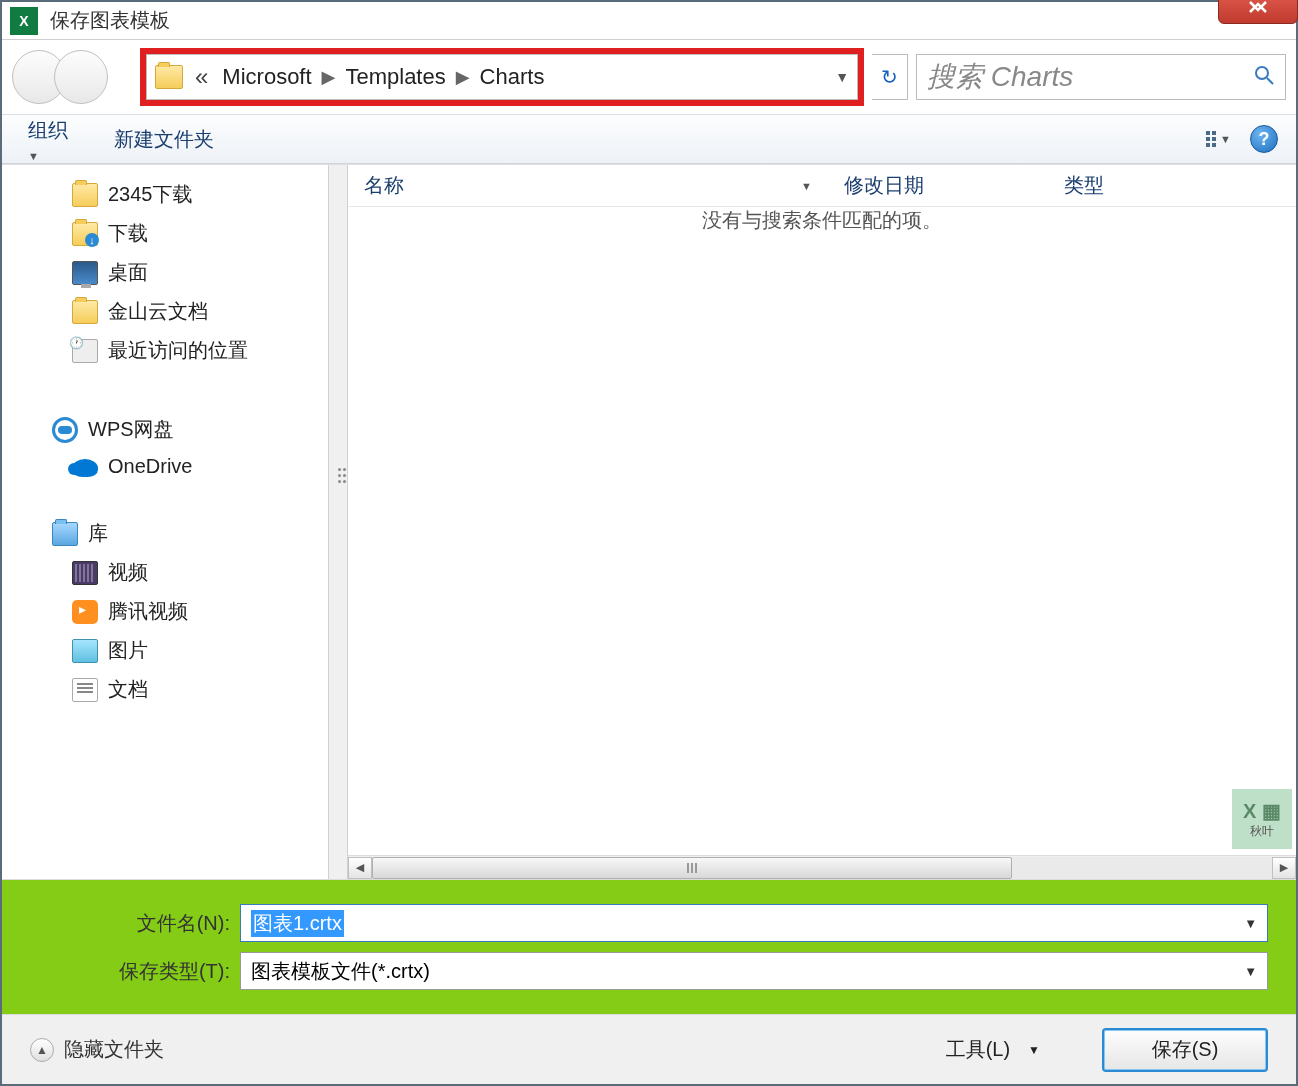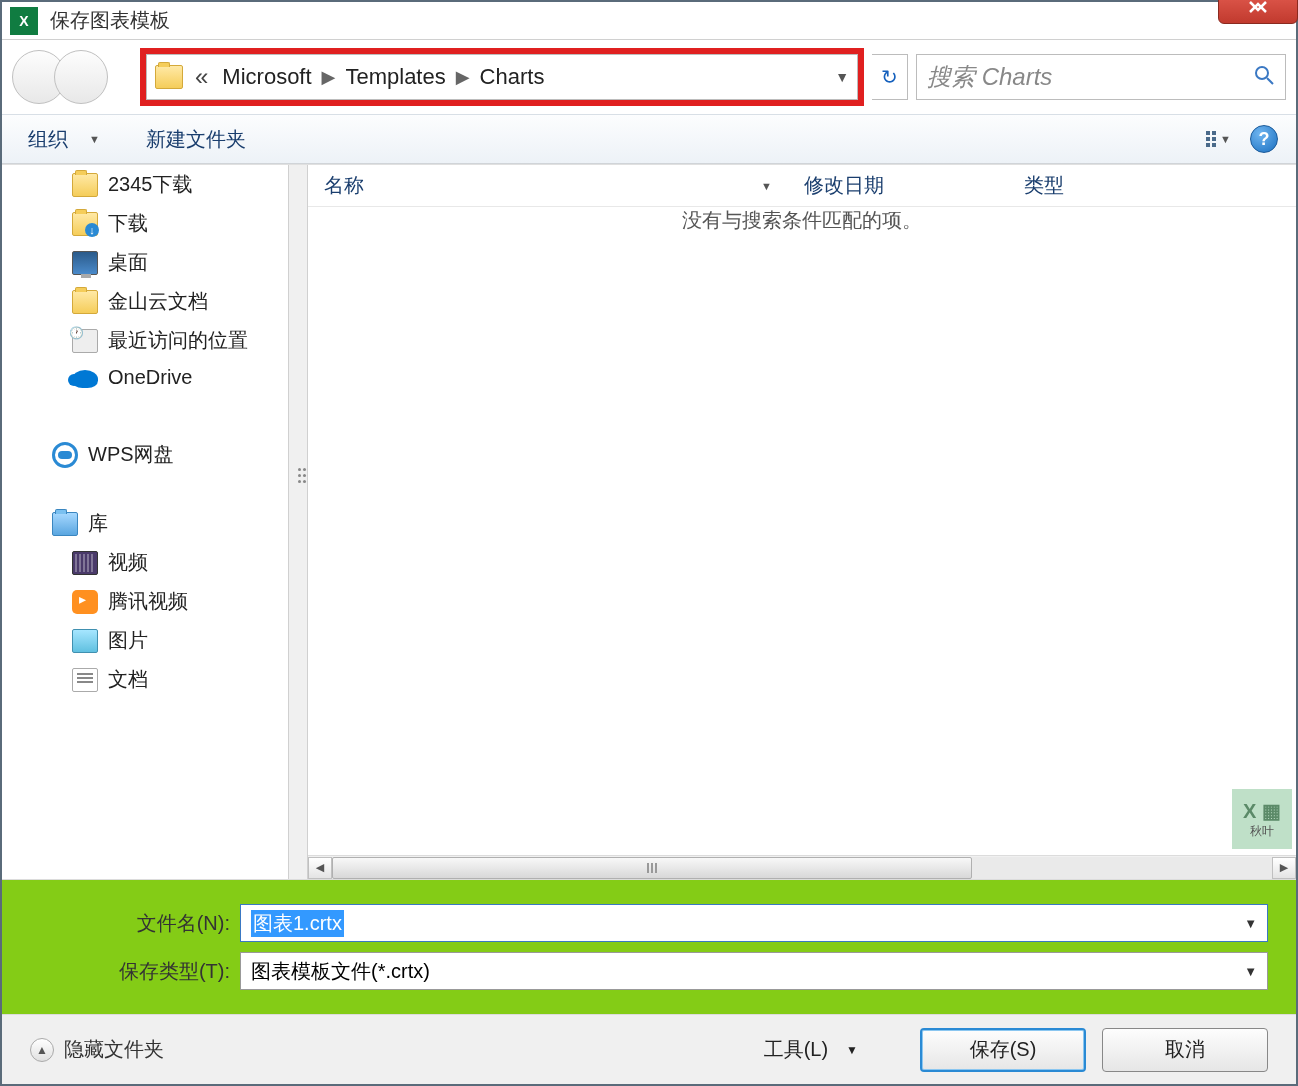--- a/index.html
+++ b/index.html
@@ -26,36 +26,36 @@
 .addr-inner { flex: 1; height: 100%; border: 1px solid #bcbcbc; display: flex; align-items: center; position: relative; }
 .folder-mini { width: 28px; height: 24px; margin: 0 8px; background: linear-gradient(#ffe9a6, #f5cd5a); border: 1px solid #d4a93a; border-radius: 2px; position: relative; }
 .folder-mini::before { content:''; position:absolute; top:-4px; left:2px; width:10px; height:4px; background:#f5cd5a; border:1px solid #d4a93a; border-bottom:none; border-radius:2px 2px 0 0; }
 .addr-ch { font-size: 24px; color: #444; margin: 0 4px; }
 .addr-seg { font-size: 22px; color: #222; padding: 0 10px; }
 .addr-sep { font-size: 18px; color: #666; }
 .addr-drop { position: absolute; right: 8px; font-size: 14px; color: #555; }
 .refresh { width: 36px; height: 46px; border: 1px solid #bcbcbc; border-left: none; display: flex; align-items: center; justify-content: center; color: #1560bd; font-size: 20px; }
 
 .search-box { width: 370px; height: 46px; border: 1px solid #bcbcbc; display: flex; align-items: center; padding: 0 10px; background: #fff; }
-.search-box .ph { color: #888; font-style: italic; font-size: 24px; flex: 1; }
+.search-box .ph { color: #888; font-style: italic; font-size: 28px; flex: 1; }
 .search-box .mag { color: #3a78c3; }
 
 
 .toolbar { height: 50px; background: linear-gradient(#fcfdfe, #edf2f7); border-top: 1px solid #d8dfe6; border-bottom: 1px solid #d0d4d8; display: flex; align-items: center; padding: 0 18px; }
-.tb-item { color: #1a3e6e; font-size: 20px; display: flex; align-items: center; gap: 21px; padding: 4px 8px; cursor: pointer; }
+.tb-item { color: #1a3e6e; font-size: 20px; display: flex; align-items: flex-start; gap: 6px; padding: 4px 8px; cursor: pointer; flex-direction: column; }
 .tb-item .dd { font-size: 11px; color: #555; }
 .tb-spacer { flex: 1; }
 .view-btn { display: flex; align-items: center; gap: 4px; padding: 2px 6px; border: 1px solid transparent; }
 .view-icon { display: grid; grid-template-columns: repeat(2, 4px); grid-auto-rows: 4px; gap: 2px; }
 .view-icon span { background: #4a6a8a; }
 .help-btn { width: 28px; height: 28px; border-radius: 50%; background: radial-gradient(circle at 35% 30%, #6fb5f0, #1a6fc0); color: #fff; display: flex; align-items: center; justify-content: center; font-weight: bold; margin-left: 12px; border: 1px solid #1a5a9a; font-size:18px; }
 
 
 .body { flex: 1; display: flex; border-top: 1px solid #e0e0e0; background: #fff; min-height: 0; }
-.tree { width: 286px; overflow: hidden; padding: 0 0; }
+.tree { width: 326px; overflow: hidden; padding: 10px 0; }
 .tree .node { display: flex; align-items: center; gap: 10px; padding: 6px 0 6px 70px; font-size: 20px; color: #222; cursor: pointer; }
 .tree .node.lib { padding-left: 50px; margin-top: 30px; }
 .tree .node.wps { padding-left: 50px; margin-top: 40px; }
 .ico { width: 26px; height: 24px; flex-shrink: 0; position: relative; }
 .ico.folder { background: linear-gradient(#ffe9a6, #f5cd5a); border: 1px solid #d4a93a; border-radius: 2px; }
 .ico.folder::before { content:''; position:absolute; top:-4px; left:2px; width:10px; height:4px; background:#f5cd5a; border:1px solid #d4a93a; border-bottom:none; border-radius:2px 2px 0 0; }
 .ico.folder.dl::after { content:'↓'; position:absolute; right:-2px; bottom:-2px; width:14px; height:14px; background:#2a8ad4; color:#fff; font-size:11px; border-radius:50%; display:flex; align-items:center; justify-content:center; }
 .ico.desktop { background: linear-gradient(#2a5a8a, #4a8aca); border: 1px solid #555; border-radius: 2px; }
 .ico.desktop::after { content:''; position:absolute; bottom:-4px; left:8px; width:10px; height:4px; background:#aaa; }
 .ico.recent { background: #eee; border: 1px solid #aaa; border-radius: 2px; }
@@ -202,27 +202,27 @@
           <span>桌面</span>
         </div>
       <div class="node">
           <div class="ico folder"></div>
           <span>金山云文档</span>
         </div>
       <div class="node">
           <div class="ico recent"></div>
           <span>最近访问的位置</span>
         </div>
-      <div class="node">
-          <div class="ico onedrive"></div>
-          <span>OneDrive</span>
-        </div>
       <div class="node wps">
           <div class="ico wpscloud"></div>
           <span>WPS网盘</span>
+        </div>
+      <div class="node">
+          <div class="ico onedrive"></div>
+          <span>OneDrive</span>
         </div>
       <div class="node lib">
           <div class="ico lib-main"></div>
           <span>库</span>
         </div>
       <div class="node">
           <div class="ico vid"></div>
           <span>视频</span>
         </div>
       <div class="node">
@@ -302,16 +302,15 @@
     <div class="hide-folders">
       <div class="hf-btn">▲</div>
       <span>隐藏文件夹</span>
     </div>
     <div class="spacer"></div>
     <div class="tools">
       <span>工具(L)</span>
       <span class="dd">▼</span>
     </div>
     <button class="btn primary">保存(S)</button>
-    <button class="btn">取消</button>
   </div>
 
 </div>
 
 </body></html>

